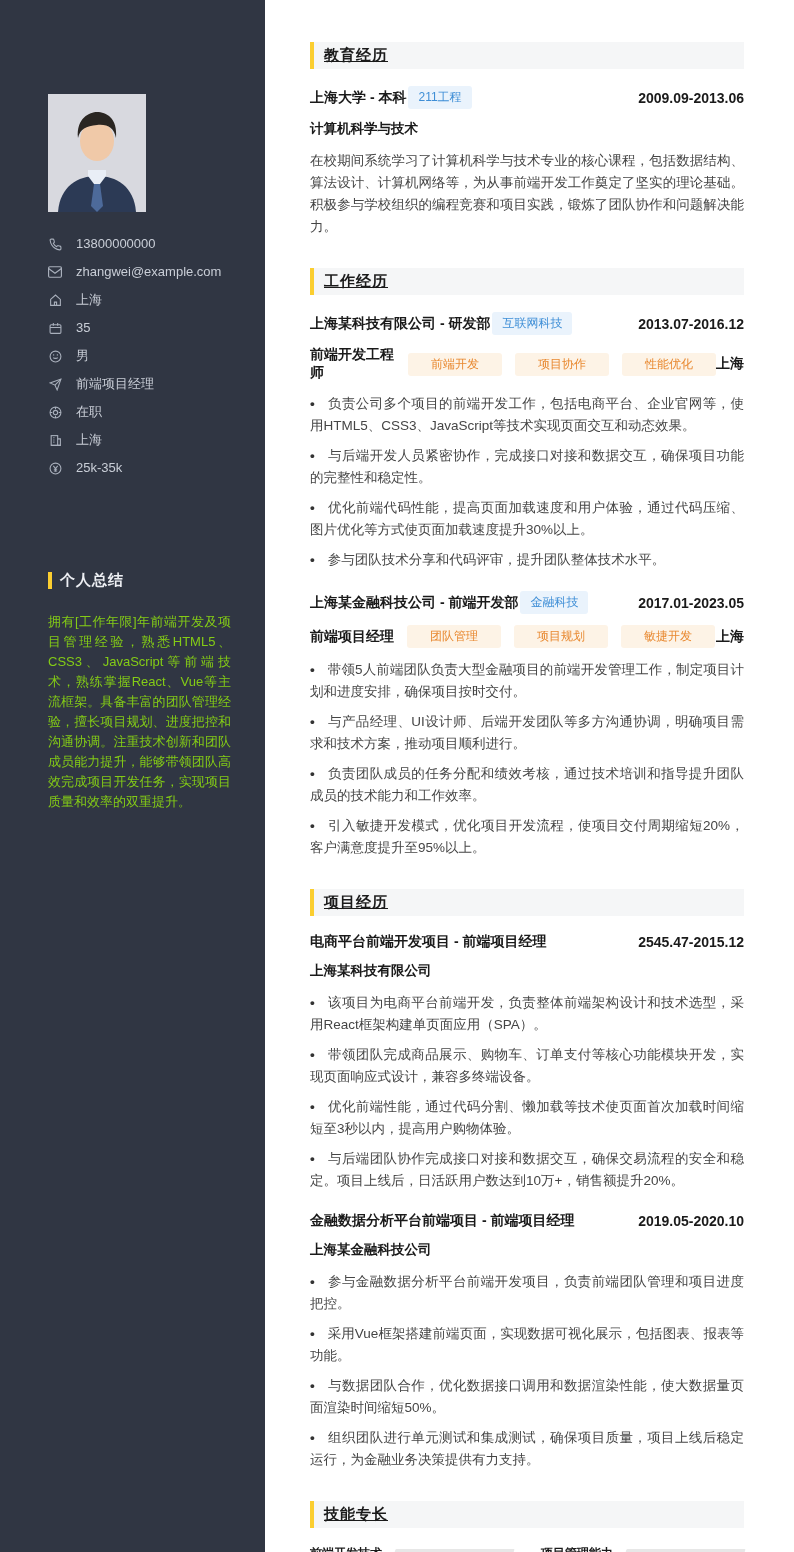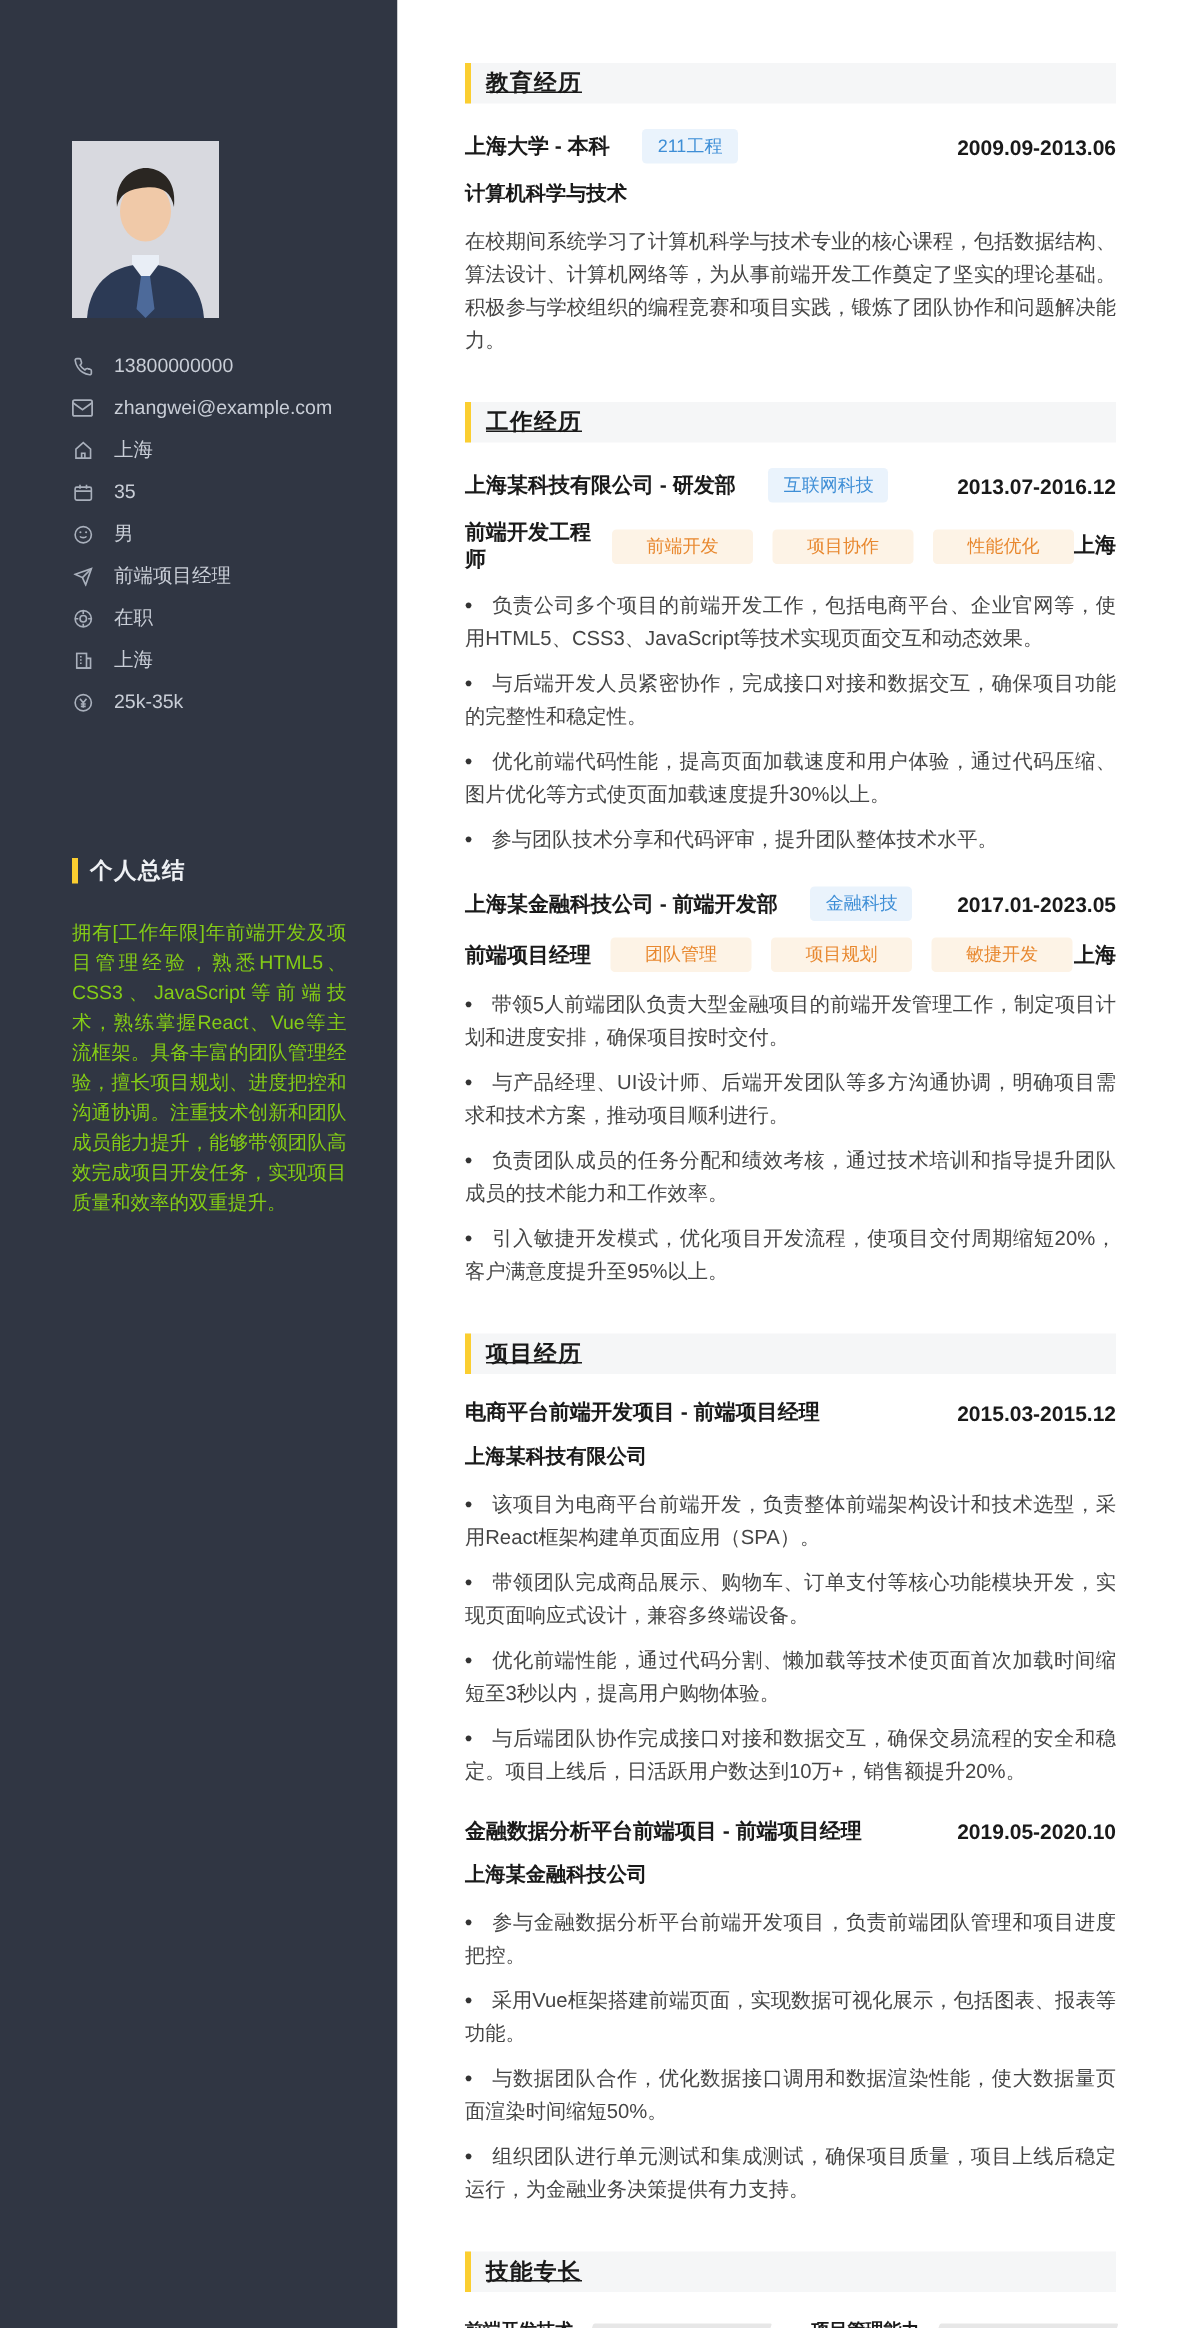--- a/index.html
+++ b/index.html
@@ -56,21 +56,21 @@
   .section { margin-bottom:30px; }
 
   .row { display:flex; align-items:center; margin-bottom:11px; }
   .row .grow { flex:1; }
   .row-title { font-size:14px; font-weight:bold; color:#1a1a1a; }
   .row-date  { font-size:14px; font-weight:bold; color:#1a1a1a; white-space:nowrap; }
   .row-loc   { font-size:14px; font-weight:bold; color:#1a1a1a; white-space:nowrap; }
 
   .tag-blue {
     font-size:12px; color:#3e8ed6; background:#eaf3fc;
-    padding:3px 10px; border-radius:3px; margin-left:22px; white-space:nowrap;
+    padding:3px 10px; border-radius:3px; margin-left:2px; white-space:nowrap;
   }
   .tag-orange {
     font-size:12px; color:#e8882f; background:#fdf3e6;
     padding:3px 23px; border-radius:3px; margin-left:13px; white-space:nowrap;
   }
 
   .sub-bold { font-size:13.5px; font-weight:bold; color:#1a1a1a; margin:2px 0 12px 0; }
   .para {
     font-size:13.5px; line-height:22px; color:#454545; text-align:justify;
   }
@@ -281,21 +281,21 @@
     <section class="section">
       <div class="sec-header">
         <span class="bar"></span>
         <span class="t">项目经历</span>
       </div>
 
       <div class="entry">
         <div class="row">
           <span class="row-title">电商平台前端开发项目 - 前端项目经理</span>
           <span class="grow"></span>
-          <span class="row-date">2015.03-2015.12</span>
+          <span class="row-date">2545.47-2015.12</span>
         </div>
         <div class="sub-bold">上海某科技有限公司</div>
         <div class="bullets">
           <div class="bullet"><span class="dot">•</span><span>该项目为电商平台前端开发，负责整体前端架构设计和技术选型，采用React框架构建单页面应用（SPA）。</span></div>
           <div class="bullet"><span class="dot">•</span><span>带领团队完成商品展示、购物车、订单支付等核心功能模块开发，实现页面响应式设计，兼容多终端设备。</span></div>
           <div class="bullet"><span class="dot">•</span><span>优化前端性能，通过代码分割、懒加载等技术使页面首次加载时间缩短至3秒以内，提高用户购物体验。</span></div>
           <div class="bullet"><span class="dot">•</span><span>与后端团队协作完成接口对接和数据交互，确保交易流程的安全和稳定。项目上线后，日活跃用户数达到10万+，销售额提升20%。</span></div>
         </div>
       </div>
 

